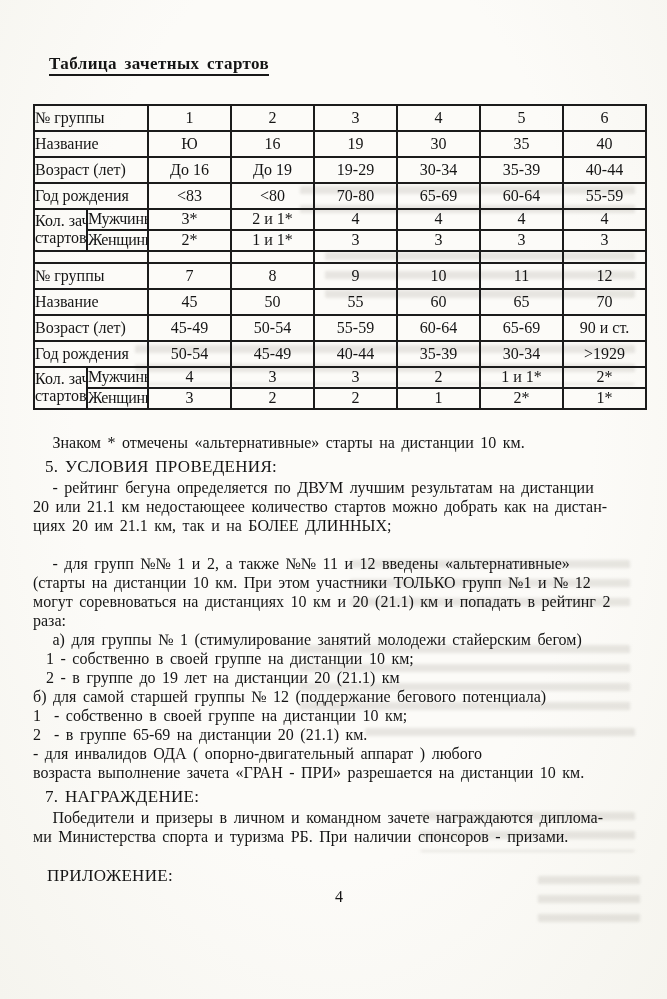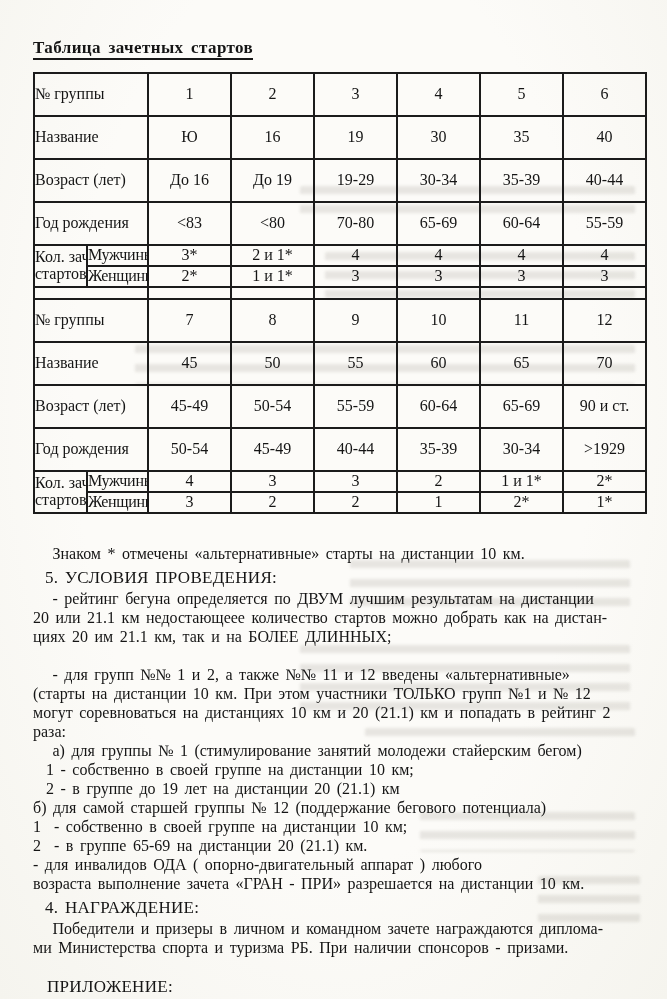--- a/index.html
+++ b/index.html
@@ -13,57 +13,57 @@
     overflow:hidden;
   }
   .content{position:absolute;inset:0;padding:38px 22px 0 33px;z-index:1;}
 
   
   .doc-title{
     display:inline-block;
     font-size:17px;font-weight:bold;line-height:19px;
     letter-spacing:.4px;word-spacing:3px;
     border-bottom:2px solid #181818;padding-bottom:1px;
-    margin:0;
+    margin:16px;
   }
 
   
   table.starts{
     border-collapse:collapse;table-layout:fixed;
     width:612px;margin-top:12px;
     background:transparent;
   }
   table.starts th, table.starts td{
     border:2px solid #1b1b1b;
     font-weight:normal;padding:0;
     font-size:16px;line-height:1.05;
     overflow:hidden;white-space:nowrap;
   }
-  tr.r-std{height:43px;}
+  tr.r-std{height:26px;}
   tr.r-sub{height:21px;}
   tr.r-spacer{height:12px;}
   th.lbl{text-align:left;padding-left:5px;font-size:16px;}
   th.starts-lbl{
     text-align:left;padding-left:3px;
     font-size:13.5px;line-height:1.12;white-space:normal;
   }
   th.sub{
     text-align:left;padding-left:2px;
     font-size:12px;font-weight:bold;letter-spacing:-.3px;
   }
   td.cell{text-align:center;}
 
   
   .para{
     white-space:pre-line;
     font-size:16px;line-height:19px;
     word-spacing:2.5px;
     margin:0;width:612px;
   }
-  .note{margin-top:30px;}
+  .note{margin-top:23px;}
   .gap-top{margin-top:19px;}
   h2.sec{
     font-size:17px;font-weight:normal;line-height:20px;
     letter-spacing:.3px;word-spacing:2px;
     margin:5px 0 1px 12px;
   }
   h2.sec-app{margin:20px 0 1px 14px;}
   .page-num{
     width:612px;text-align:center;
     font-size:16px;line-height:19px;margin-top:1px;
@@ -244,21 +244,21 @@
 раза:
 &nbsp;&nbsp;&nbsp;а) для группы № 1 (стимулирование занятий молодежи стайерским бегом)
 &nbsp;&nbsp;1 - собственно в своей группе на дистанции 10 км;
 &nbsp;&nbsp;2 - в группе до 19 лет на дистанции 20 (21.1) км
 б) для самой старшей группы № 12 (поддержание бегового потенциала)
 1&nbsp;&nbsp;- собственно в своей группе на дистанции 10 км;
 2&nbsp;&nbsp;- в группе 65-69 на дистанции 20 (21.1) км.
 - для инвалидов ОДА ( опорно-двигательный аппарат ) любого
 возраста выполнение зачета «ГРАН - ПРИ» разрешается на дистанции 10 км.</p>
 
-    <h2 class="sec">4. НАГРАЖДЕНИЕ:</h2>
+    <h2 class="sec">7. НАГРАЖДЕНИЕ:</h2>
     <p class="para">&nbsp;&nbsp;&nbsp;Победители и призеры в личном и командном зачете награждаются диплома-
 ми Министерства спорта и туризма РБ. При наличии спонсоров - призами.</p>
 
     <h2 class="sec sec-app">ПРИЛОЖЕНИЕ:</h2>
 
     <div class="page-num">4</div>
 
   </div>
 </div>
 

